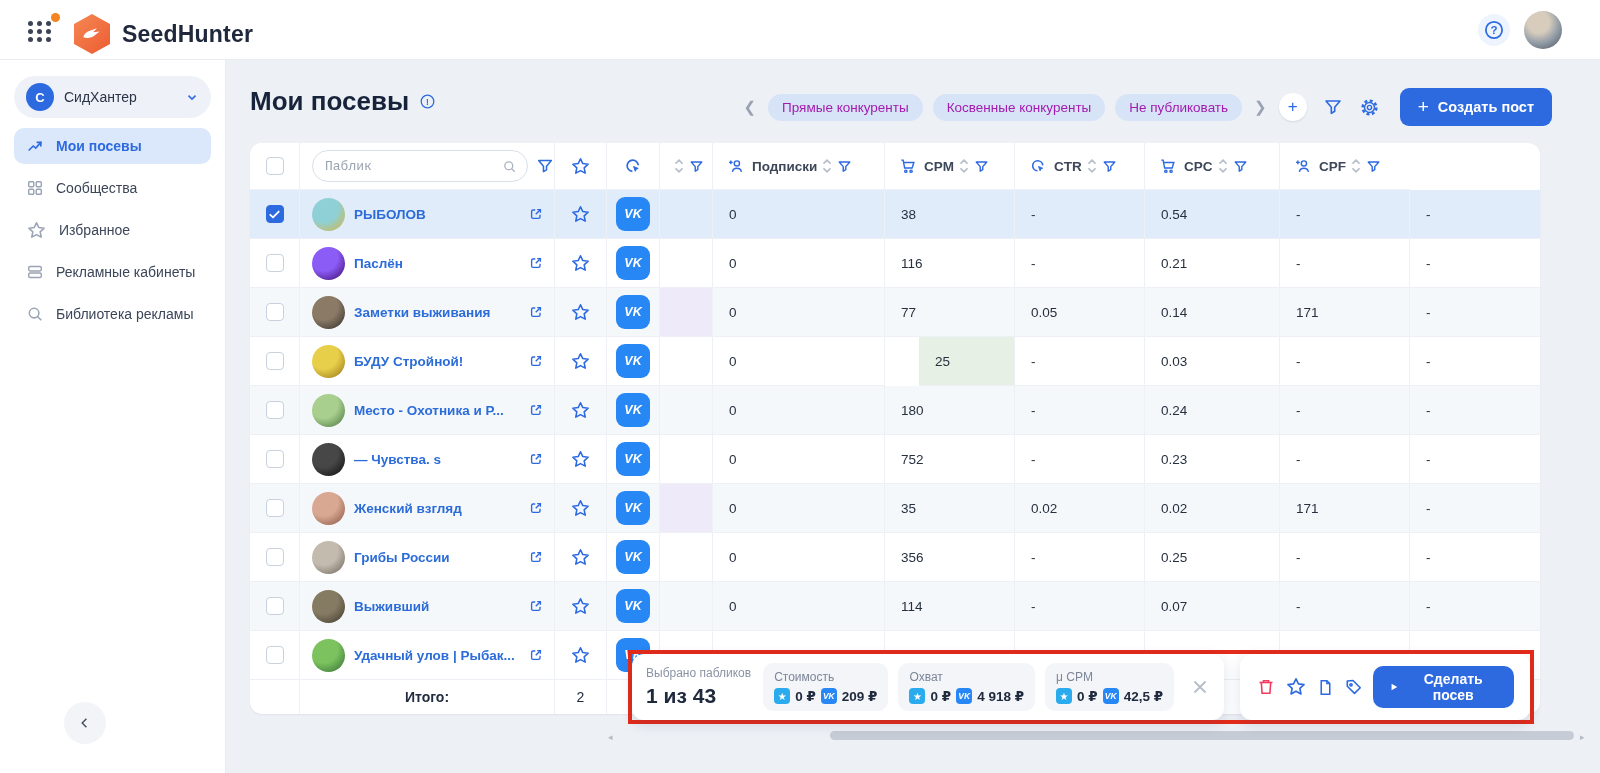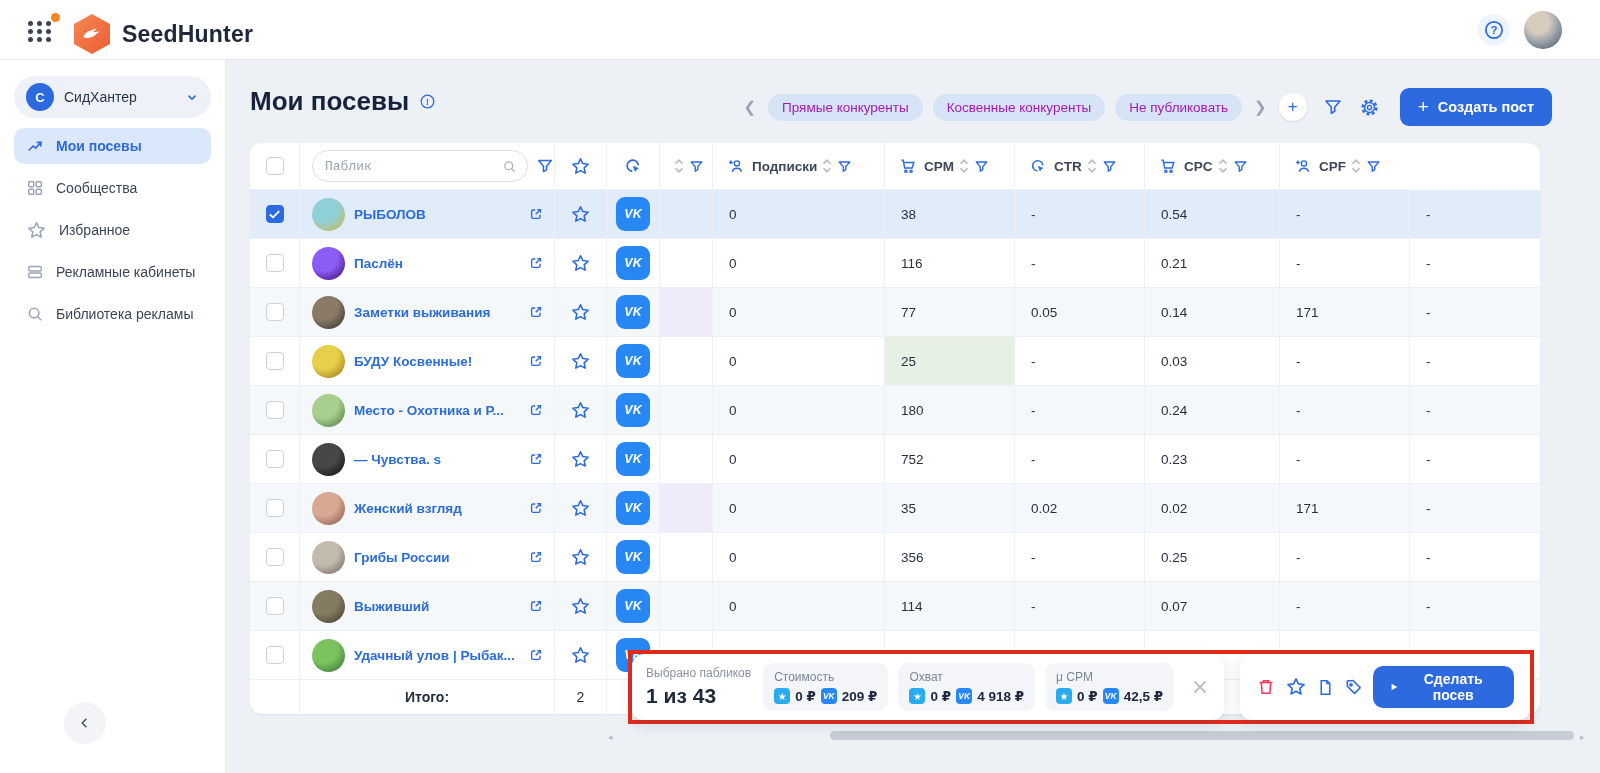--- a/index.html
+++ b/index.html
@@ -60,21 +60,21 @@
   .head-label { font-size:13.5px; font-weight:bold; color:#3d4759; margin-left:7px; }
   .searchbox { flex:1; height:32px; margin:0 8px 0 12px; border:1px solid #d9dfe8; border-radius:16px; display:flex; align-items:center; padding:0 10px 0 12px; background:#fff;font-family:Liberation Mono, monospace; }
   .searchbox input { border:none; outline:none; flex:1; font-size:13px; color:#333; font-family:inherit; min-width:0; background:transparent; }
   .searchbox input::placeholder { color:#9aa3b2; }
   .searchbox .mag { color:#aab2bf; display:flex; }
 
   .brow .cell { height:49px; font-size:13.5px; color:#27303f; }
   .brow.alt .cell { background:#f5f8fb; }
   .brow.sel .cell { background:#e1ecfa; }
   .num-cell { padding-left:16px; }
-  .cell.green { background:#e7f0e4 !important; }
+  .cell.green { background:#e7f0e4 !important;margin-left:34px; }
   .cell.purple { background:#efeaf9 !important; }
   .checkbox { width:18px; height:18px; border:1.5px solid #c8d1dd; border-radius:4px; background:#fff; cursor:pointer; display:flex; align-items:center; justify-content:center; }
   .checkbox.checked { background:#2d6ae0; border-color:#2d6ae0; color:#fff; }
   .name-wrap { display:flex; align-items:center; gap:9px; width:100%; padding:0 10px 0 12px; }
   .av { width:33px; height:33px; border-radius:50%; flex:none; }
   .gname { color:#2b6cd9; font-weight:bold; font-size:13.5px; white-space:nowrap; overflow:hidden; text-overflow:ellipsis; cursor:pointer; }
   .ext { margin-left:auto; color:#2d6ae0; display:flex; cursor:pointer; }
   .row-star { color:#2d6ae0; display:flex; cursor:pointer; }
   .vk-badge { width:34px; height:34px; border-radius:9px; background:#2787f5; color:#fff; font-weight:bold; font-size:12.5px; display:flex; align-items:center; justify-content:center; font-style:italic; cursor:pointer; }
 
@@ -531,21 +531,21 @@
             <div class="cell num-cell">171</div>
             <div class="cell num-cell">-</div>
           </div>
           <div class="trow brow">
             <div class="cell c-center">
               <div class="checkbox"></div>
             </div>
             <div class="cell">
               <div class="name-wrap">
                 <span class="av" style="background:radial-gradient(circle at 35% 30%,#e8cf4a 0 45%,#937015)"></span>
-                <span class="gname">БУДУ Косвенные!</span>
+                <span class="gname">БУДУ Стройной!</span>
                 <span class="ext">
                   <span>
                     <svg width="16" height="16" viewBox="0 0 20 20" fill="none" stroke="currentColor" stroke-width="1.7">
                       <path d="M9 5H6.3A1.8 1.8 0 0 0 4.5 6.8v6.9a1.8 1.8 0 0 0 1.8 1.8h6.9a1.8 1.8 0 0 0 1.8-1.8V11"></path>
                       <path d="M11.5 4.5h4v4"></path>
                       <path d="M15.3 4.7l-5.6 5.6"></path>
                     </svg>
                   </span>
                 </span>
               </div>

